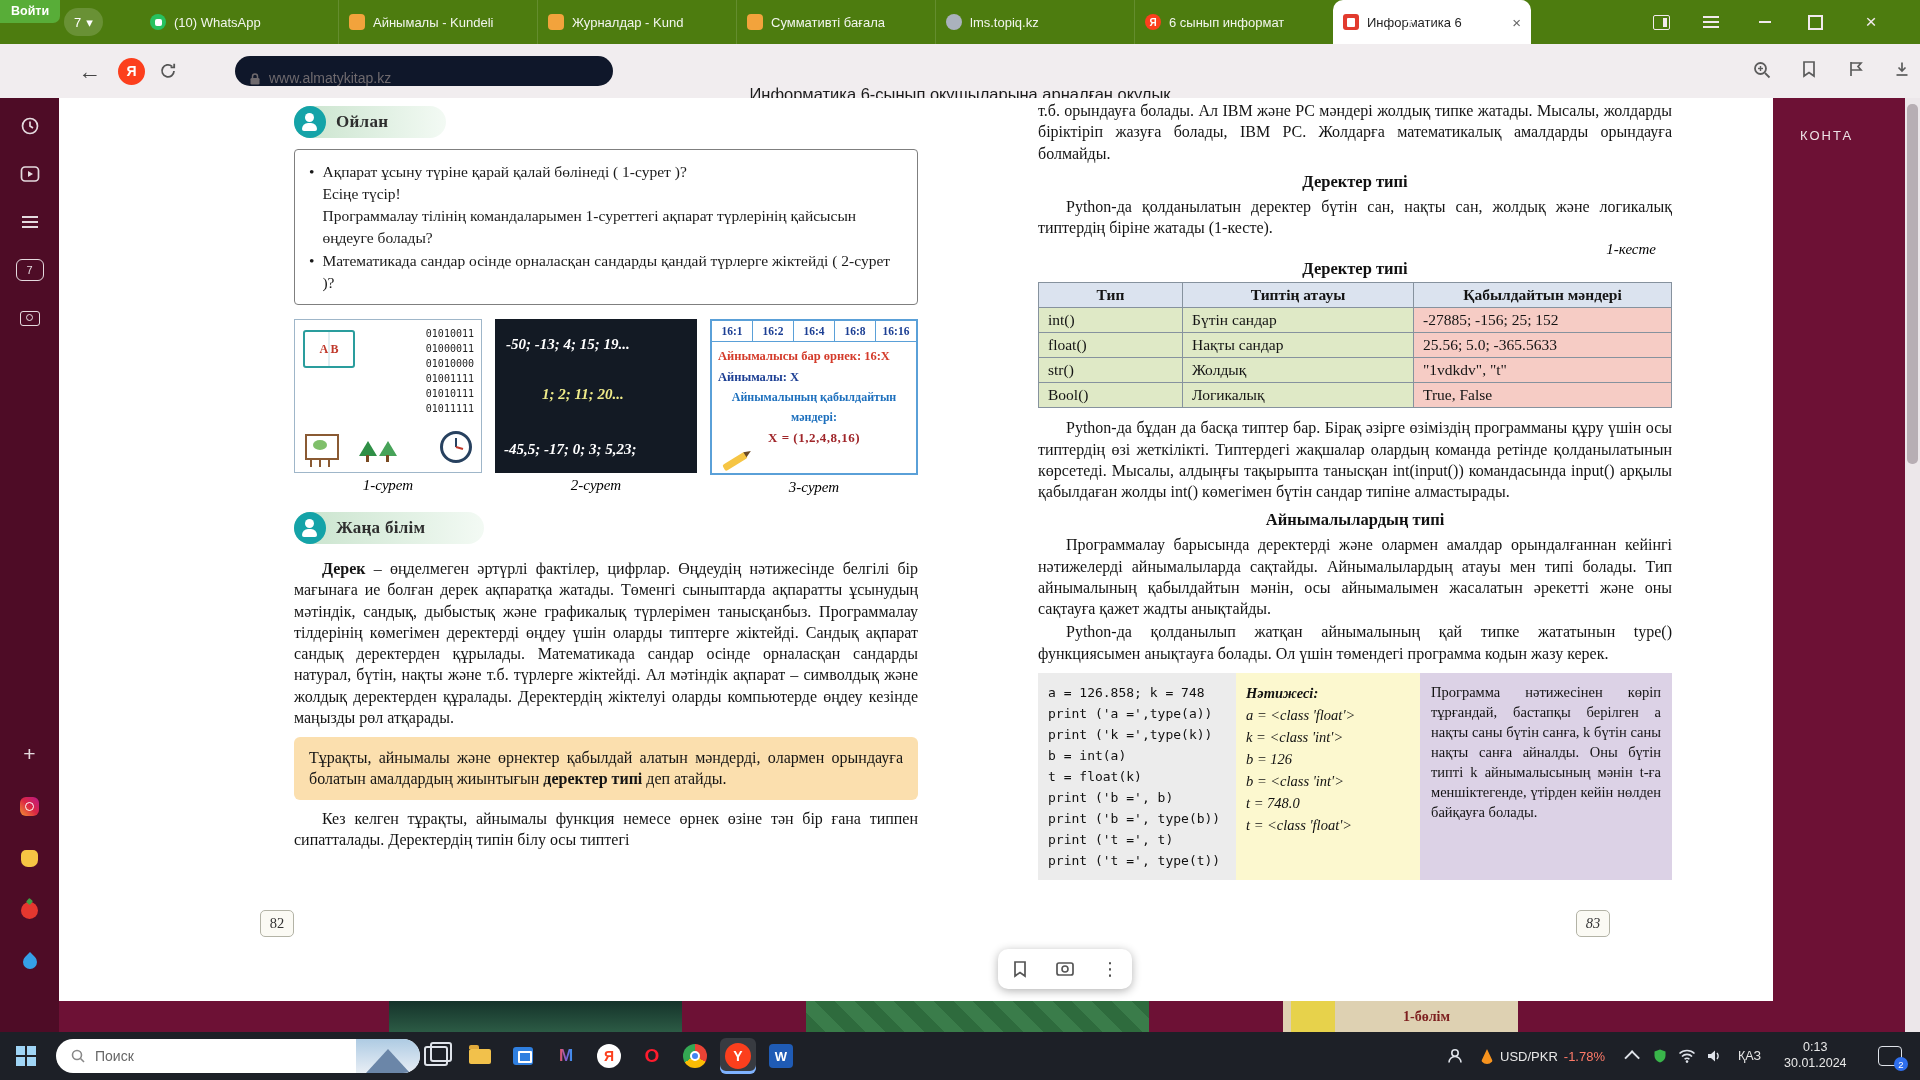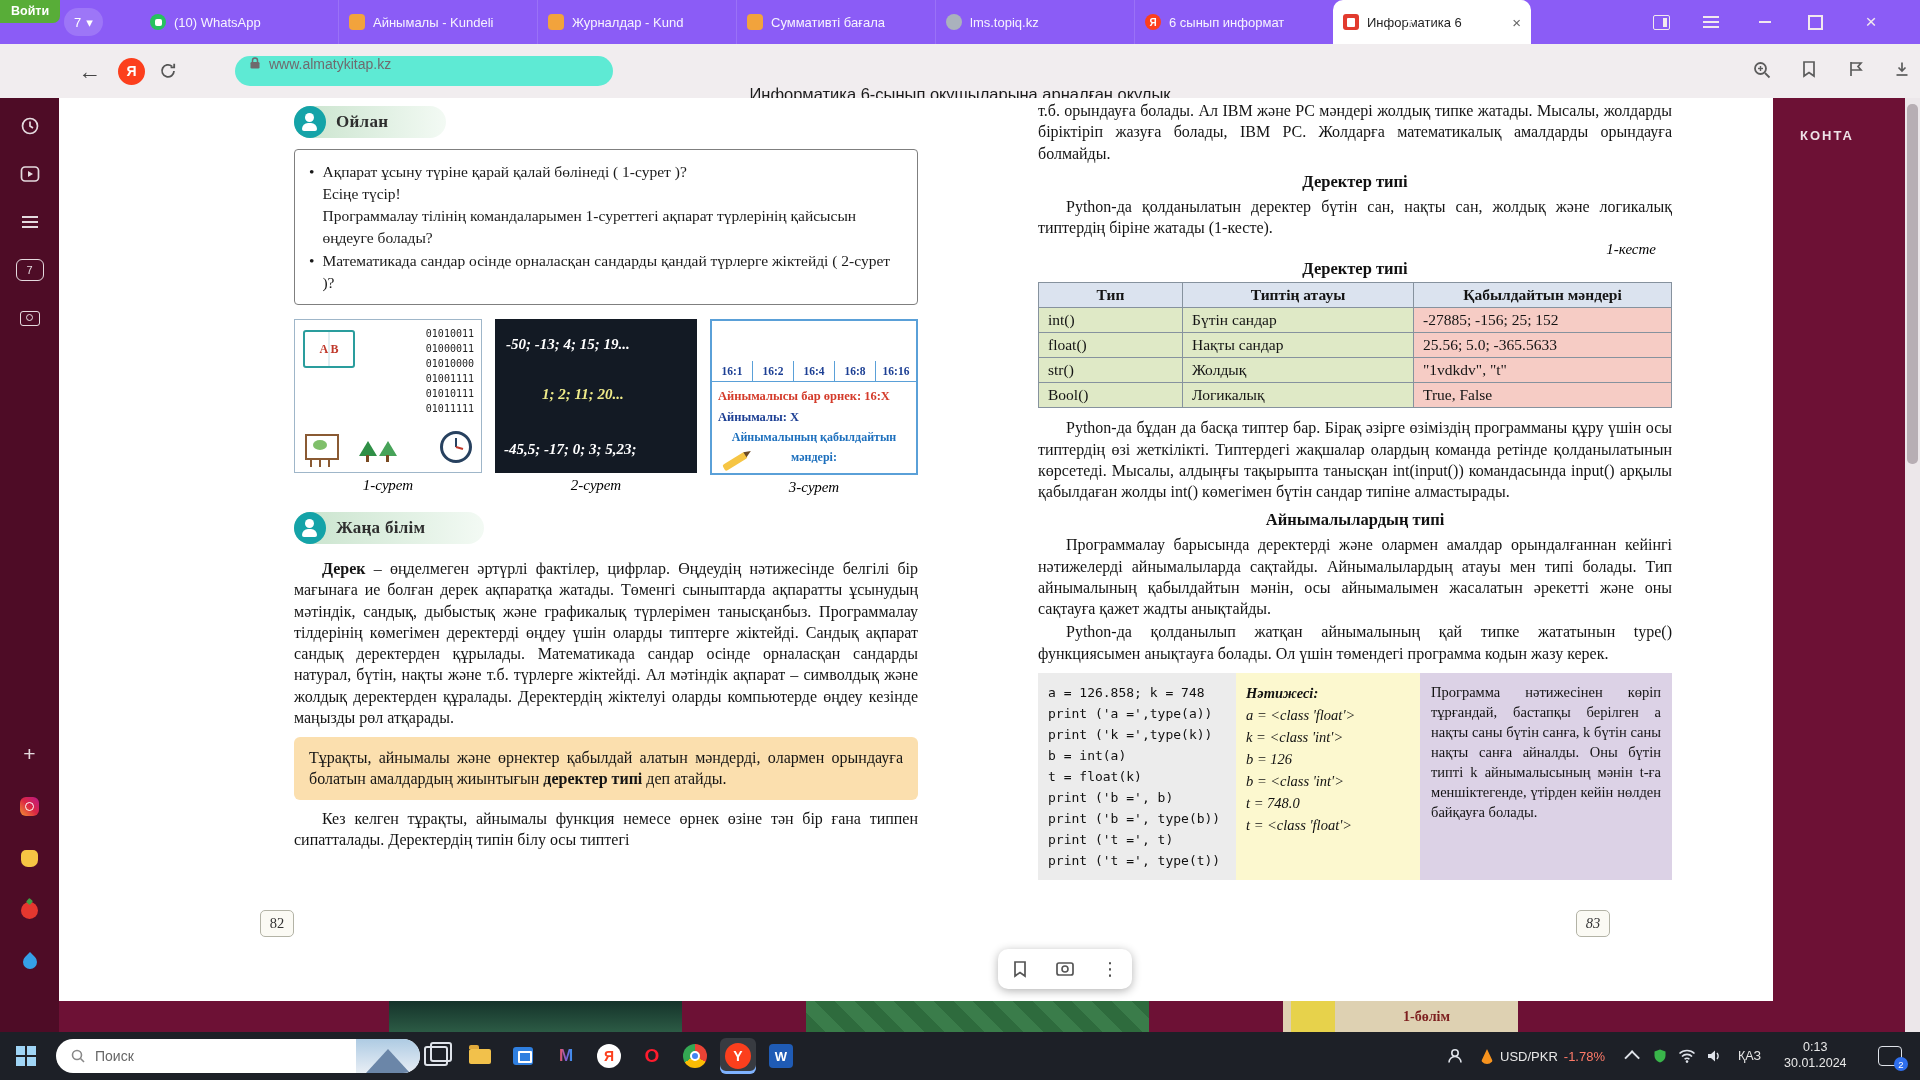--- a/index.html
+++ b/index.html
@@ -1,20 +1,20 @@
 <!DOCTYPE html>
 <html><head>
 <meta charset="utf-8">
 <style>
   html,body{margin:0;padding:0;}
   body{width:1920px;height:1080px;overflow:hidden;position:relative;
        background:#6d1135;font-family:"Liberation Sans",sans-serif;}
 
   
-  .tabbar{position:absolute;left:0;top:0;width:1920px;height:44px;background:#8b5cf6;}
+  .tabbar{position:absolute;left:0;top:0;width:1920px;height:44px;background:#4d7c0f;}
   .login-btn{position:absolute;left:0;top:0;z-index:20;background:#58ad38;color:#fff;
       font:700 12.5px "Liberation Sans",sans-serif;padding:4px 11px 5px;border-radius:0 0 7px 0;}
   .tab-counter{position:absolute;left:64px;top:8px;height:28px;padding:0 10px;border-radius:14px;
       background:rgba(255,255,255,.16);display:flex;align-items:center;gap:5px;color:#fff;font-size:13px;}
   .tabs{position:absolute;left:140px;top:0;height:44px;display:flex;}
   .tab{width:178px;height:44px;display:flex;align-items:center;gap:8px;padding:0 10px;
       color:rgba(255,255,255,.93);font-size:13px;overflow:hidden;white-space:nowrap;}
   .tab+.tab{border-left:1px solid rgba(255,255,255,.13);}
   .tab.active{background:#fff;color:#1f1f1f;border-radius:10px 10px 0 0;border-left:none;}
   .tab-title{overflow:hidden;flex:1;}
@@ -39,22 +39,22 @@
   .ic-close{font-size:19px;}
 
   
   .toolbar{position:absolute;left:0;top:44px;width:1920px;height:54px;background:#f1edef;
       border-bottom:1px solid #ddd5d9;display:flex;align-items:center;}
   .nav-back{position:absolute;left:78px;font-size:23px;color:#454545;}
   .ylogo{position:absolute;left:118px;width:27px;height:27px;border-radius:50%;background:#fc3f1d;color:#fff;
       font:700 14px "Liberation Sans",sans-serif;display:flex;align-items:center;justify-content:center;}
   .ylogo i{font-style:normal;}
   .ic-refresh{position:absolute;left:158px;top:17px;}
-  .urlpill{position:absolute;left:235px;top:12px;width:350px;height:30px;border-radius:15px;background:#5eead4;
-      display:flex;align-items:flex-start;gap:8px;padding:0 14px;color:#6f6a6e;font-size:14px;}
+  .urlpill{position:absolute;left:235px;top:12px;width:350px;height:30px;border-radius:15px;background:#0f172a;
+      display:flex;align-items:flex-end;gap:8px;padding:0 14px;color:#6f6a6e;font-size:14px;}
   .ptitle{position:absolute;left:50%;transform:translateX(-50%);color:#1b1b1b;font-size:16.5px;white-space:nowrap;margin-top:47px;}
   .tb-ic{position:absolute;top:16px;}
 
   
   .sidebar{position:absolute;left:0;top:98px;width:59px;height:934px;background:#4e0c26;}
   .sb-ic{position:absolute;left:0;width:59px;height:40px;display:flex;align-items:center;justify-content:center;color:rgba(255,255,255,.85);}
   .sb-badge{min-width:20px;height:20px;border:1.6px solid rgba(255,255,255,.85);border-radius:6px;
       display:flex;align-items:center;justify-content:center;font-size:11px;padding:0 3px;}
   .ic-feed{width:16px;height:2px;background:rgba(255,255,255,.85);box-shadow:0 -5px 0 rgba(255,255,255,.85),0 5px 0 rgba(255,255,255,.85);}
   .ic-cam{width:18px;height:13px;border:1.7px solid rgba(255,255,255,.85);border-radius:3px;position:relative;}
@@ -62,21 +62,21 @@
   .ic-insta{width:19px;height:19px;border-radius:6px;background:linear-gradient(45deg,#f09433,#dc2743,#bc1888);position:relative;}
   .ic-insta::after{content:"";position:absolute;left:5px;top:5px;width:7px;height:7px;border:1.6px solid #fff;border-radius:50%;}
   .ic-hand{width:17px;height:17px;border-radius:5px 5px 7px 7px;background:#f6c544;}
   .ic-tomato{width:17px;height:17px;border-radius:50%;background:#e5372f;position:relative;}
   .ic-tomato::after{content:"";position:absolute;left:6px;top:-3px;width:5px;height:5px;background:#3f9e44;border-radius:1px;transform:rotate(40deg);}
   .ic-drop{width:14px;height:14px;background:#35a0e8;border-radius:0 50% 50% 50%;transform:rotate(45deg);}
 
   
   .site{position:absolute;left:59px;top:98px;width:1861px;height:934px;background:#6d1135;}
   .white-area{position:absolute;left:0;top:0;width:1714px;height:903px;background:#fff;}
-  .konta{position:absolute;left:1741px;top:30px;color:rgba(255,255,255,.88);font-size:13px;letter-spacing:2px;font-weight:bold;}
+  .konta{position:absolute;left:1741px;top:30px;color:rgba(255,255,255,.88);font-size:13px;letter-spacing:2px;}
 
   
   .bp{font:16px/1.33 "Liberation Serif",serif;text-align:justify;color:#141414;margin:0 0 2px;}
   .ind{text-indent:28px;}
   .bh{font:700 16.5px "Liberation Serif",serif;text-align:center;margin:8px 0 4px;color:#111;}
   .tref{font:italic 15px "Liberation Serif",serif;text-align:right;margin:3px 16px 1px;}
 
   .pg{position:absolute;}
   .pg82{left:235px;top:8px;width:624px;}
   .pg83{left:979px;top:2px;width:634px;}
@@ -106,21 +106,21 @@
   .easel{position:absolute;left:10px;bottom:12px;width:30px;height:22px;background:#fff;border:2px solid #8a5a33;}
   .easel::before{content:"";position:absolute;left:6px;top:4px;width:14px;height:10px;background:#7fbf6a;border-radius:50%;}
   .easel::after{content:"";position:absolute;left:12px;bottom:-9px;width:2px;height:9px;background:#8a5a33;box-shadow:-9px 0 0 #8a5a33,9px 0 0 #8a5a33;}
   .trees{position:absolute;left:64px;bottom:10px;width:44px;height:34px;}
   .tree{position:absolute;bottom:6px;width:0;height:0;border:9px solid transparent;border-bottom:15px solid #2f8f46;}
   .tree.t2{left:20px;border-bottom-color:#47a359;}
   .trunk{position:absolute;bottom:0;left:7px;width:3px;height:7px;background:#7a4a22;box-shadow:20px 0 0 #7a4a22;}
   .f2l{position:absolute;font:italic 700 15px "Liberation Serif",serif;color:#fff;white-space:nowrap;}
   .f3head{display:flex;border-bottom:1.5px solid #5aa0d8;}
   .f3head span{flex:1;text-align:center;font:700 11.5px "Liberation Serif",serif;color:#1c3f94;
-      padding:4px 0;border-right:1px solid #5aa0d8;margin-top:40px;}
+      padding:4px 0;border-right:1px solid #5aa0d8;}
   .f3head span:last-child{border-right:none;}
   .f3 .l1{color:#d43b2a;font:700 12.5px "Liberation Serif",serif;margin:7px 6px 0;}
   .f3 .l2{color:#1c3f94;font:700 12.5px "Liberation Serif",serif;margin:6px 6px 0;}
   .f3 .l3,.f3 .l4{color:#1c6fbd;font:700 12px "Liberation Serif",serif;margin:5px 6px 0;text-align:center;}
   .f3 .l5{color:#a0262a;font:700 13px "Liberation Serif",serif;margin:5px 6px 0;text-align:center;letter-spacing:.5px;}
   .pencil{position:absolute;left:10px;bottom:8px;width:26px;height:7px;background:#f6c544;transform:rotate(-32deg);border-radius:2px;}
   .pencil::after{content:"";position:absolute;right:-6px;top:0;border-left:7px solid #6b4a24;border-top:3.5px solid transparent;border-bottom:3.5px solid transparent;}
 
   .defbox{background:#fbdfae;border-radius:6px;padding:10px 15px;margin:9px 0 8px;
       font:16px/1.33 "Liberation Serif",serif;text-align:justify;color:#141414;}

